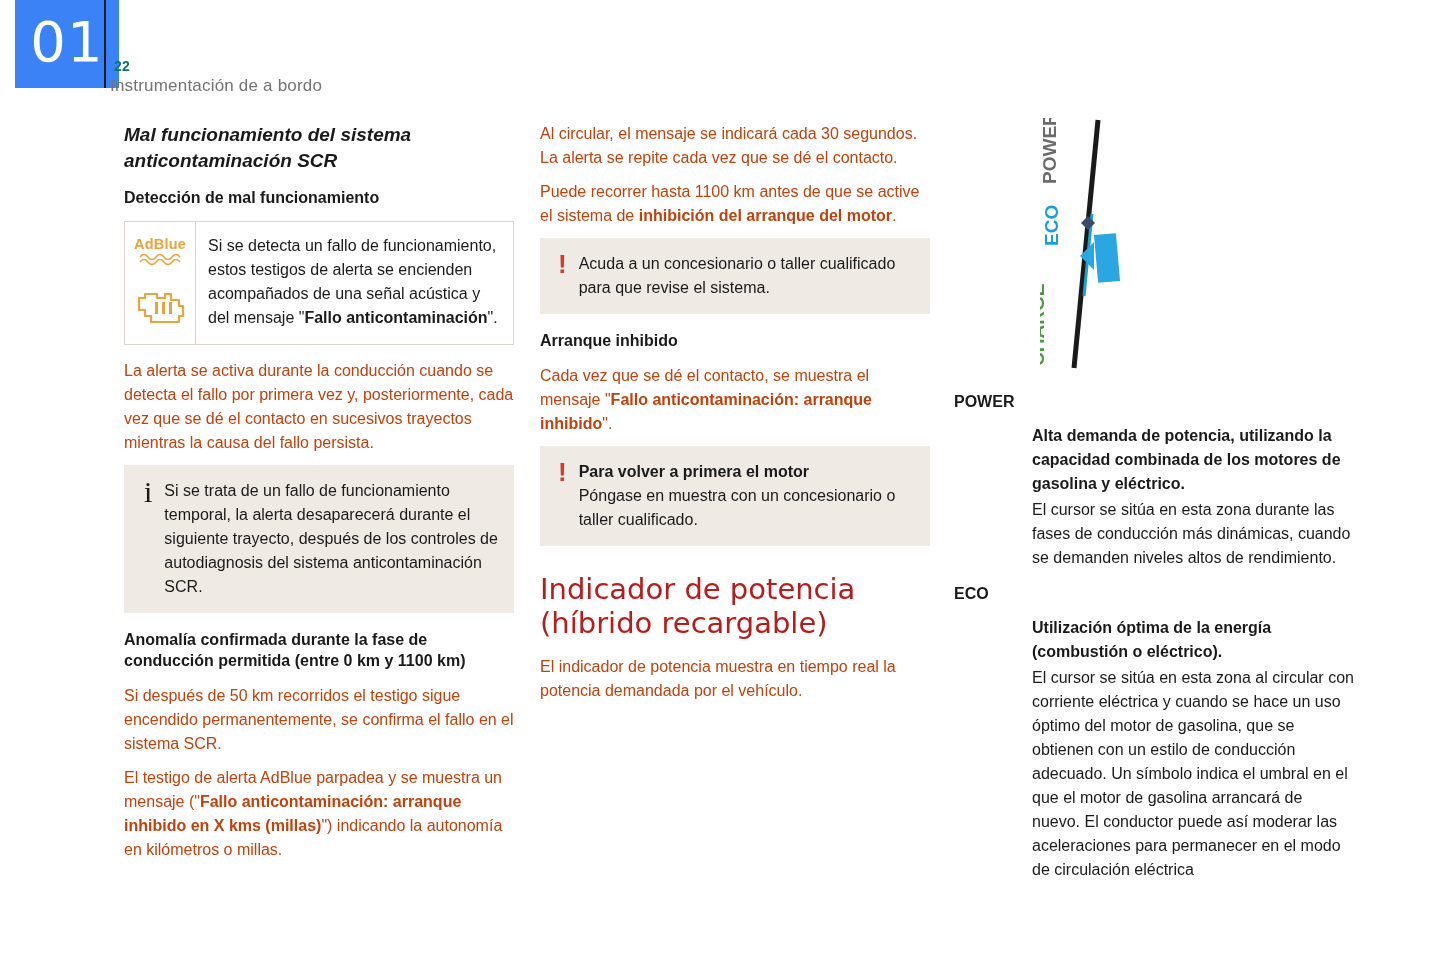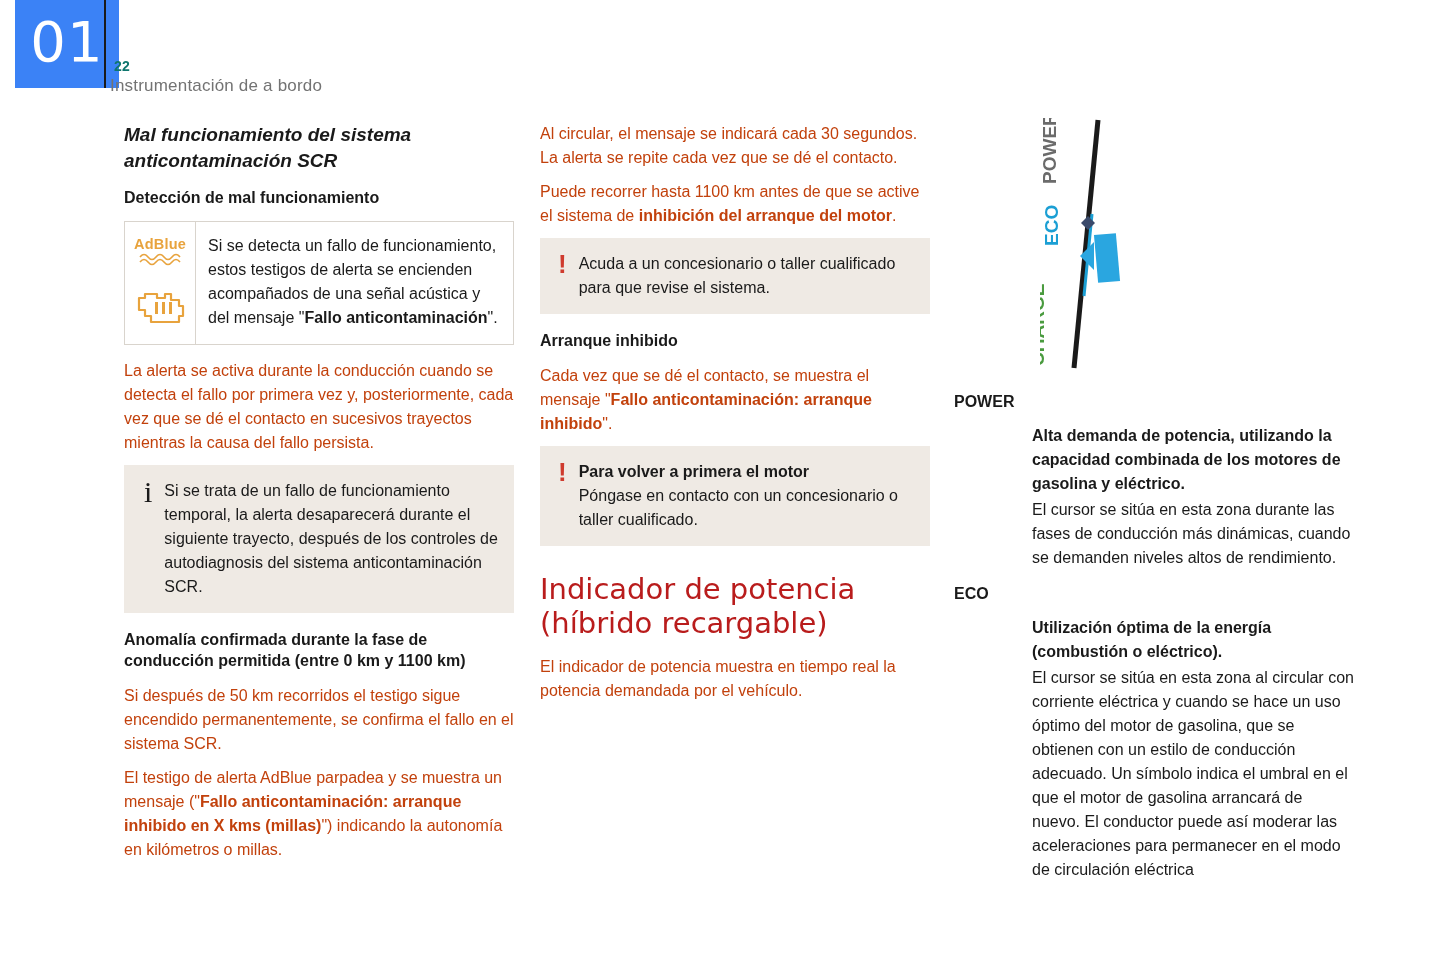--- a/index.html
+++ b/index.html
@@ -255,21 +255,21 @@
     <h3 class="sub-title">Arranque inhibido</h3>
     <p class="body">
       <span>Cada vez que se dé el contacto, se muestra el mensaje "</span><span class="b">Fallo anticontaminación: arranque inhibido</span><span>".</span>
     </p>
 
     <div class="callout">
       <div class="callout-inner">
         <div class="bang">!</div>
         <div class="callout-body">
           <div class="b">Para volver a primera el motor</div>
-          <div>Póngase en contacto con un concesionario o taller cualificado.</div>
+          <div>Póngase en muestra con un concesionario o taller cualificado.</div>
         </div>
       </div>
     </div>
 
     <h2 class="big-title">Indicador de potencia (híbrido recargable)</h2>
     <p class="body">El indicador de potencia muestra en tiempo real la potencia demandada por el vehículo.</p>
   </div>
 
   <div class="gauge-wrap">
     <svg width="180" height="260" viewBox="0 0 180 260">

